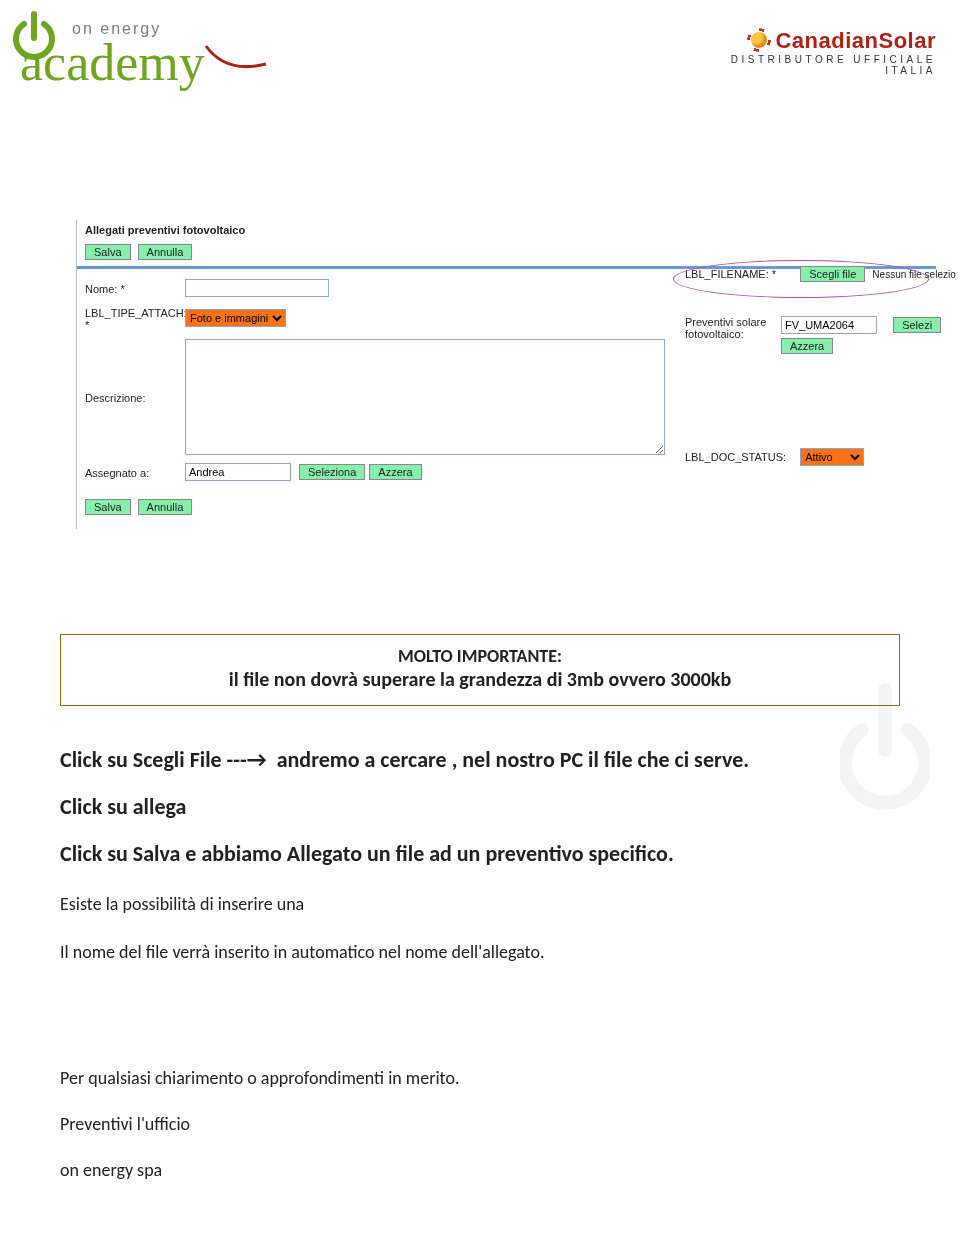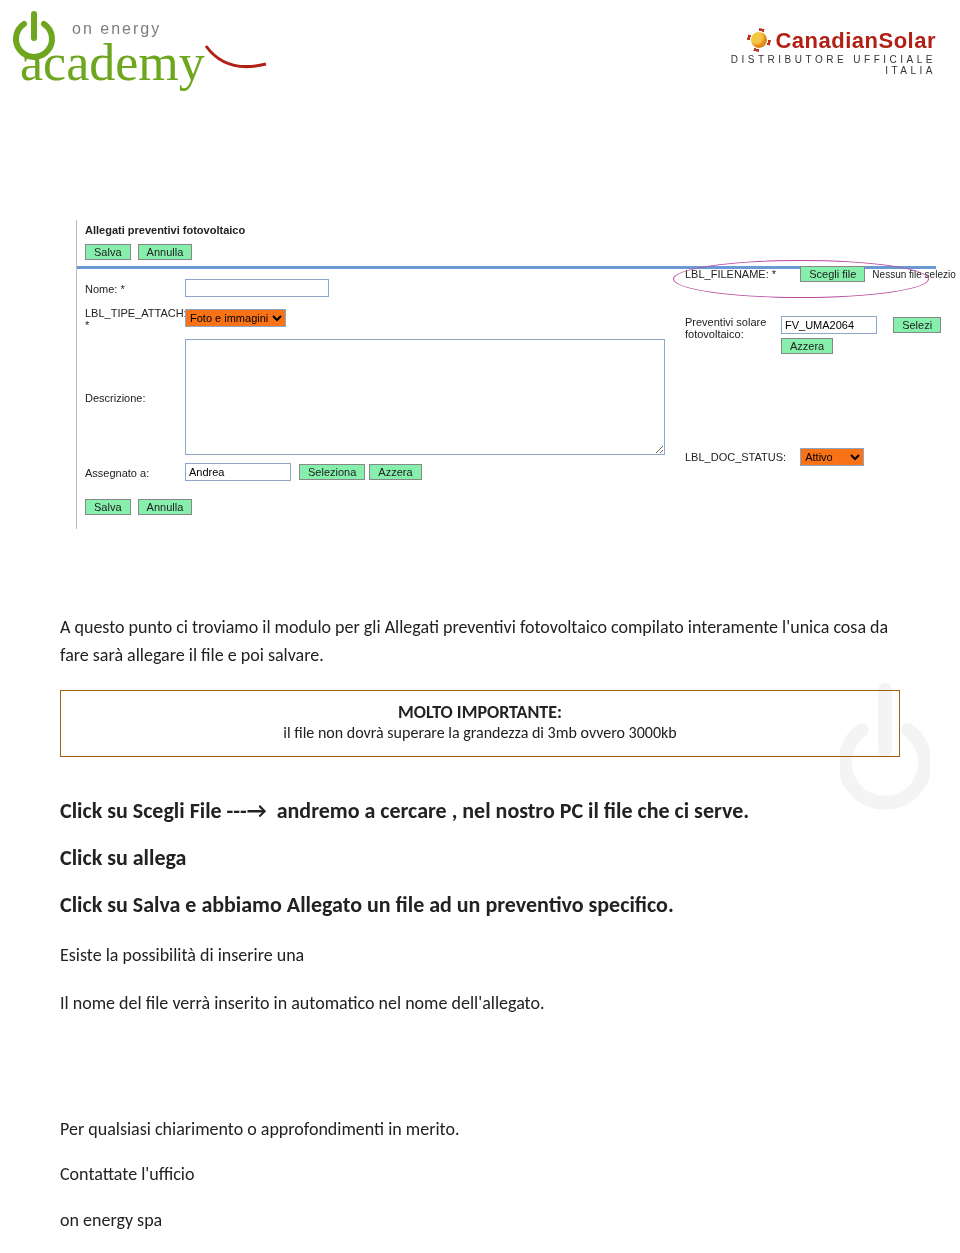--- a/index.html
+++ b/index.html
@@ -79,21 +79,21 @@
     color:#222;
   }
   .p-reg { font-size:18px; line-height:1.55; margin-bottom:8px; }
   .notice {
     border:1px solid #a16207;
     padding:10px 16px 14px;
     margin:20px 0 40px;
     text-align:center;
   }
   .notice b { font-size:18px; }
-  .notice-line { font-size:16px; font-weight:normal; }
+  .notice-line { font-size:20px; font-weight:bold; }
   .bold-line { font-size:22px; font-weight:bold; margin:20px 0 10px; }
   .arrow { font-weight:bold; font-family:inherit; }
   .gap { height:90px; }
   .wm-icon {
     position:absolute;
     right:30px; top:680px;
     width:90px; height:200px;
     opacity:0.04;
     pointer-events:none;
   }
@@ -178,39 +178,38 @@
     </select>
   </div>
 
   <div style="margin-top:18px;">
     <span class="btn">Salva</span>
     <span class="btn">Annulla</span>
   </div>
 </div>
 
 <div class="body-text">
-  <p class="p-reg">A questo punto ci troviamo il modulo per gli Allegati preventivi fotovoltaico compilato interamente l'unica cosa da fare sarà allegare il file e poi salvare.</p>
 
   <div class="notice">
     <b>MOLTO IMPORTANTE:</b><br>
     <span class="notice-line">il file non dovrà superare la grandezza di 3mb ovvero 3000kb</span>
   </div>
 
   <p class="bold-line">
     <span>Click su Scegli File ---</span><span class="arrow">→</span>&nbsp;&nbsp;<span>andremo a cercare , nel nostro PC il file che ci serve.</span>
   </p>
   <p class="bold-line">Click su allega</p>
   <p class="bold-line">Click su Salva e abbiamo Allegato un file ad un preventivo specifico.</p>
 
   <p class="p-reg" style="margin-top:24px">Esiste la possibilità di inserire una</p>
   <p class="p-reg" style="margin-top:20px">Il nome del file verrà inserito in automatico nel nome dell'allegato.</p>
 
   <div class="gap"></div>
   <p class="p-reg">Per qualsiasi chiarimento o approfondimenti in merito.</p>
-  <p class="p-reg" style="margin-top:18px">Contattate l'ufficio</p>
+  <p class="p-reg" style="margin-top:18px">Preventivi l'ufficio</p>
   <p class="p-reg" style="margin-top:18px">on energy spa</p>
 </div>
 
 <svg class="wm-icon" viewBox="0 0 90 200">
   <g fill="none" stroke="#000" stroke-width="14" stroke-linecap="round">
     <path d="M45 10 v60"></path>
     <path d="M22 50 a40 40 0 1 0 46 0"></path>
   </g>
 </svg>
 

